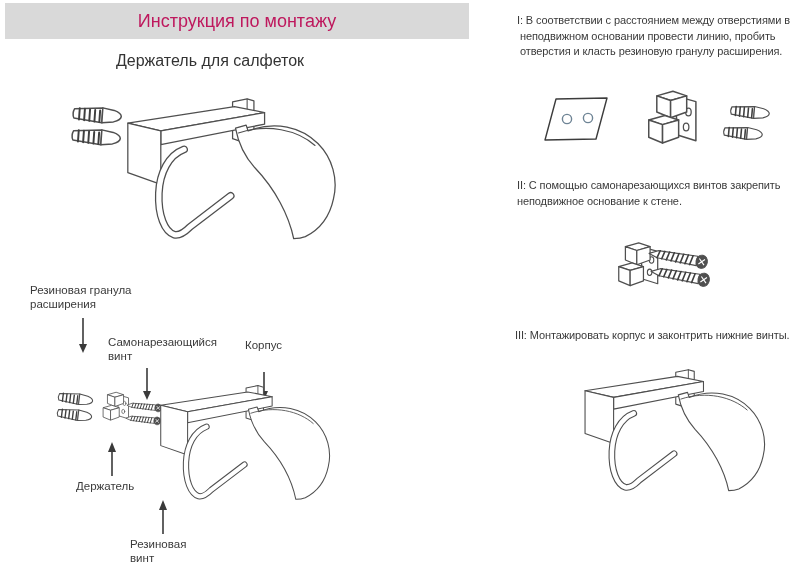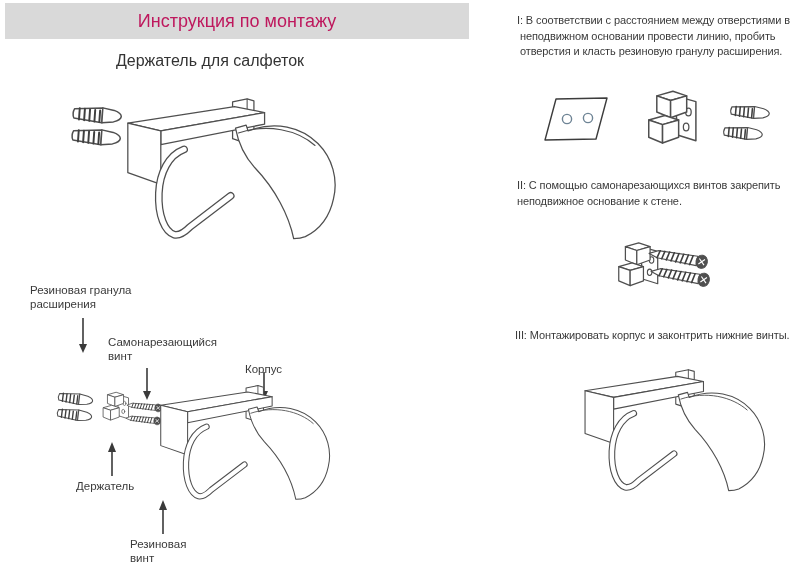--- a/index.html
+++ b/index.html
@@ -105,21 +105,21 @@
   </g>
   <g>
     <use href="#sym-holder" transform="translate(64,12) scale(0.97)"></use>
   </g>
 </svg>
 
 <div class="abs lbl" style="left:30px;top:283px">Резиновая гранула
 расширения</div>
 <div class="abs lbl lbl-center" style="left:108px;top:335px;width:114px">Самонарезающийся
 винт</div>
-<div class="abs lbl" style="left:245px;top:362px">Корпус</div>
+<div class="abs lbl" style="left:245px;top:338px">Корпус</div>
 <div class="abs lbl" style="left:76px;top:479px">Держатель</div>
 <div class="abs lbl lbl-center" style="left:130px;top:537px;width:66px">Резиновая
 винт</div>
 
 <svg class="art" style="left:30px;top:280px" width="310" height="292" viewBox="0 0 310 292">
   <g>
     <line class="arrow" x1="53" y1="38" x2="53" y2="65"></line>
       <polygon class="arrowhead" points="49,64 57,64 53,73"></polygon>
   </g>
   <g>

